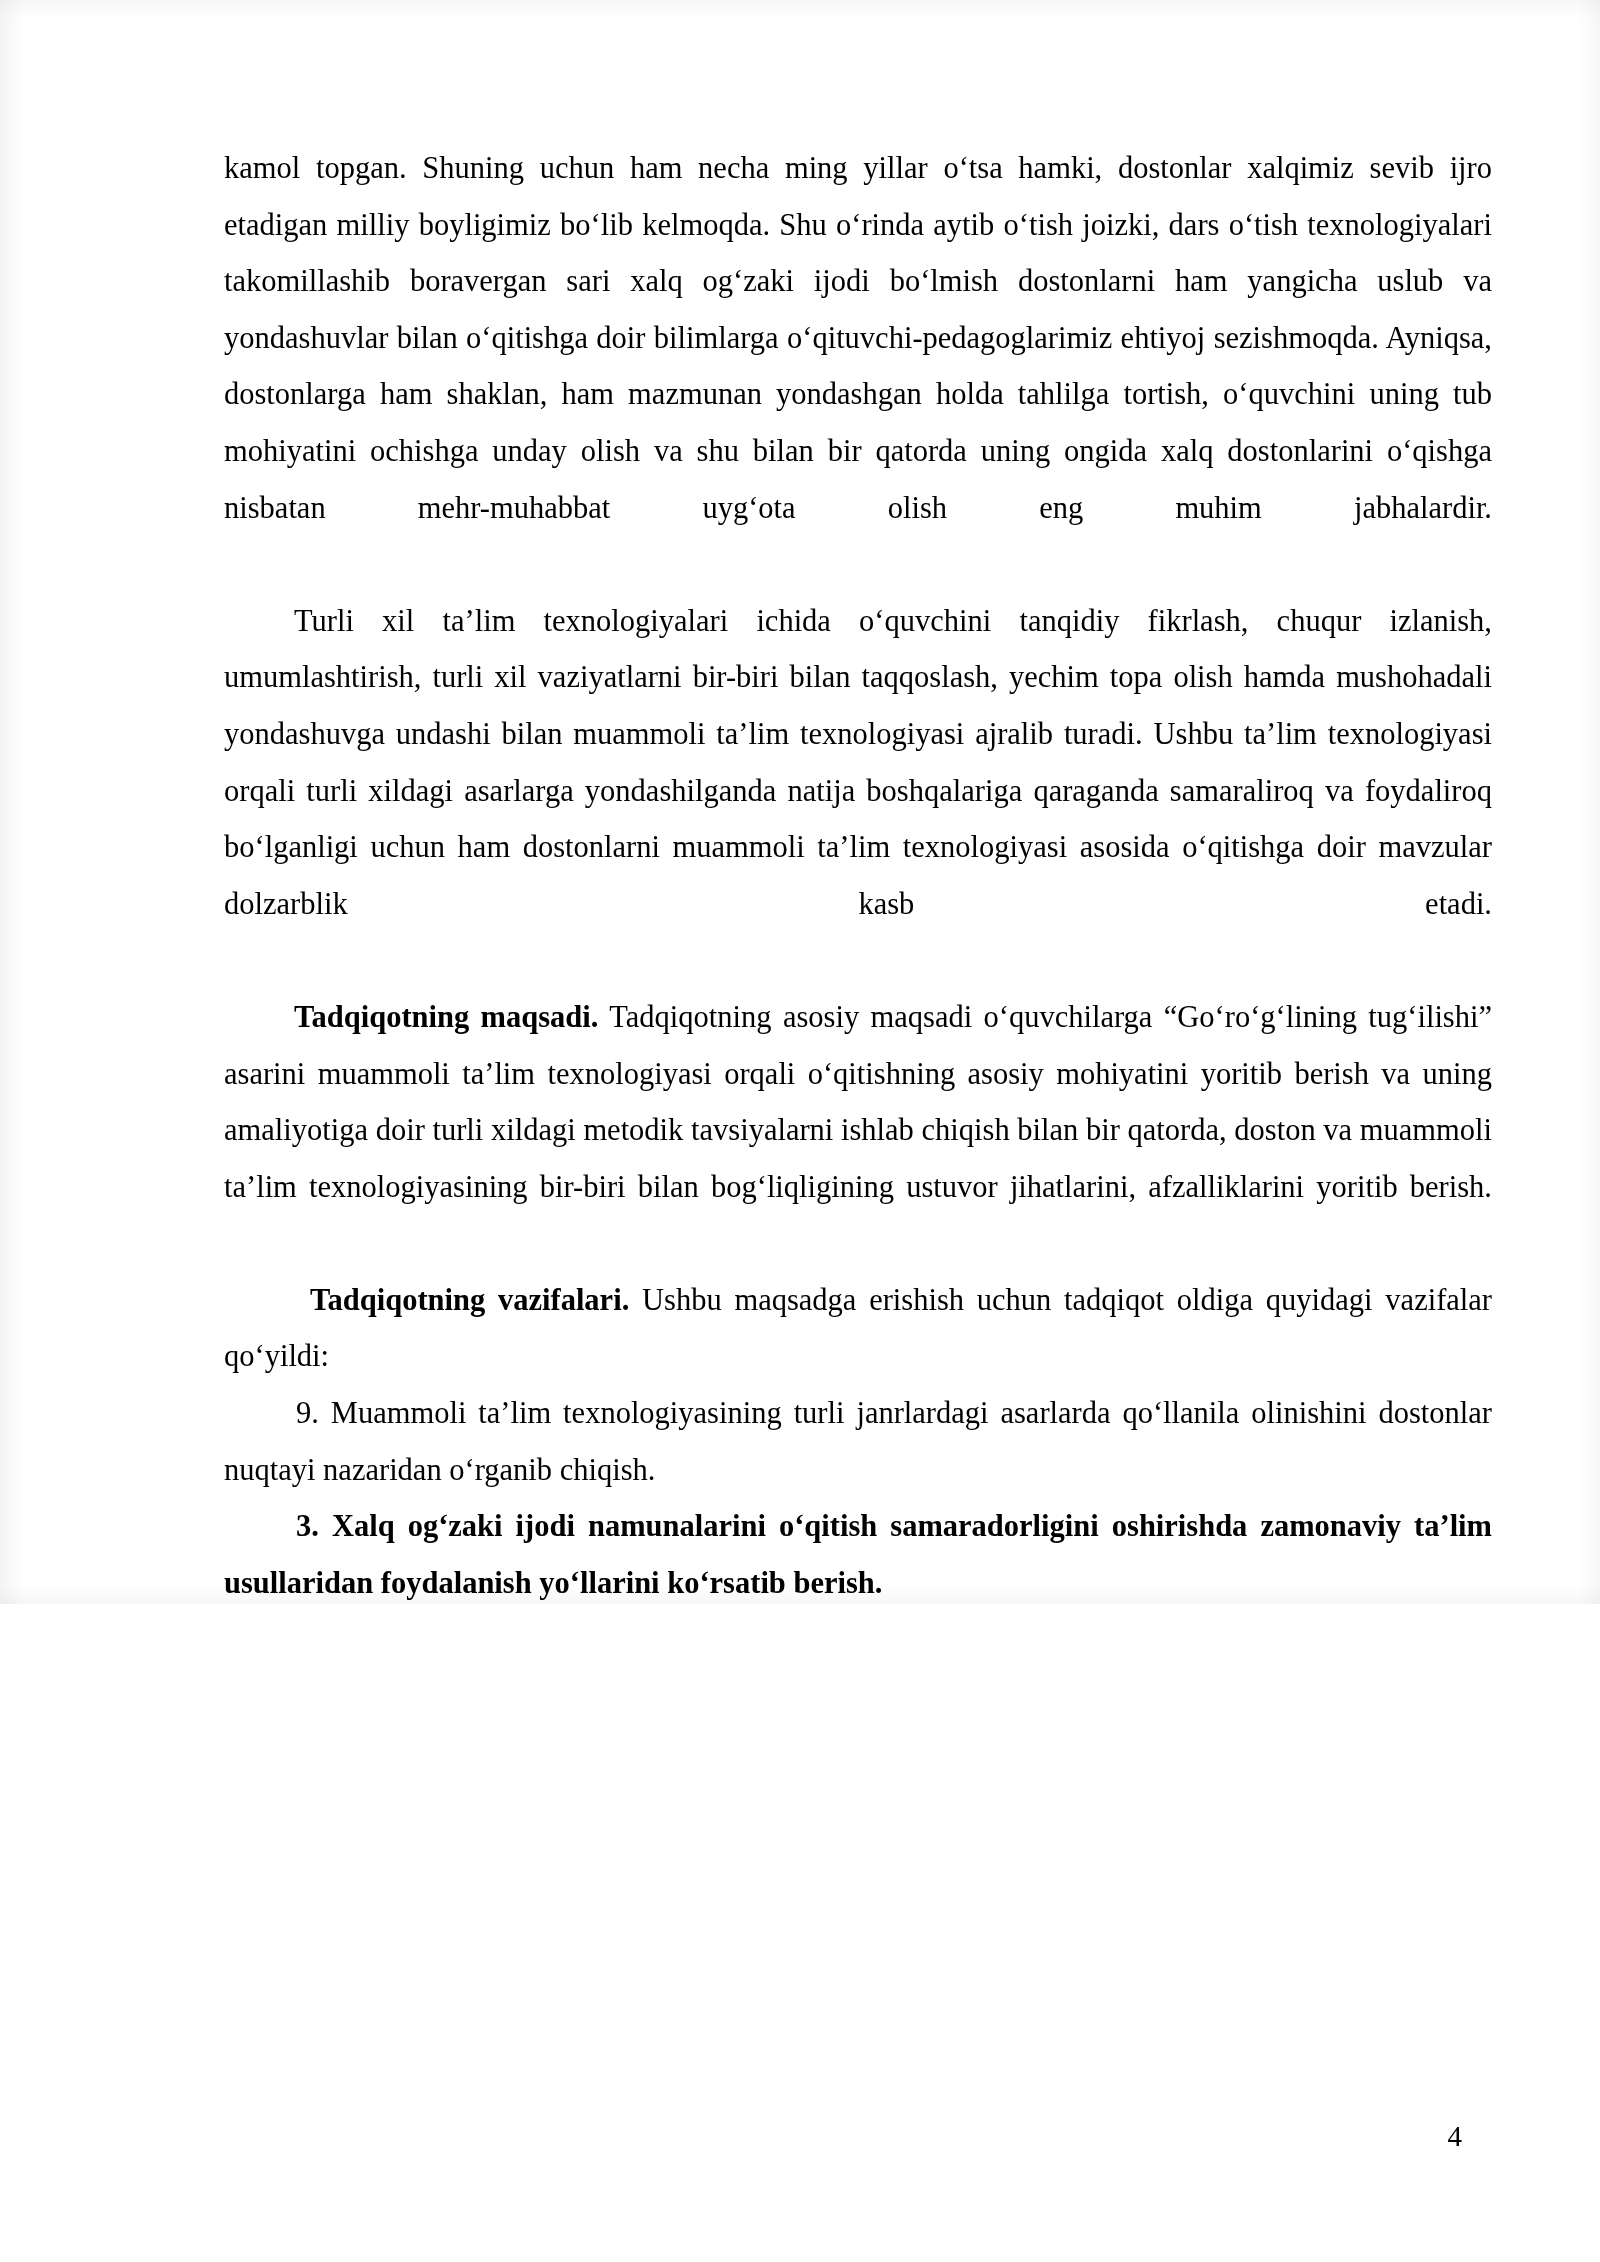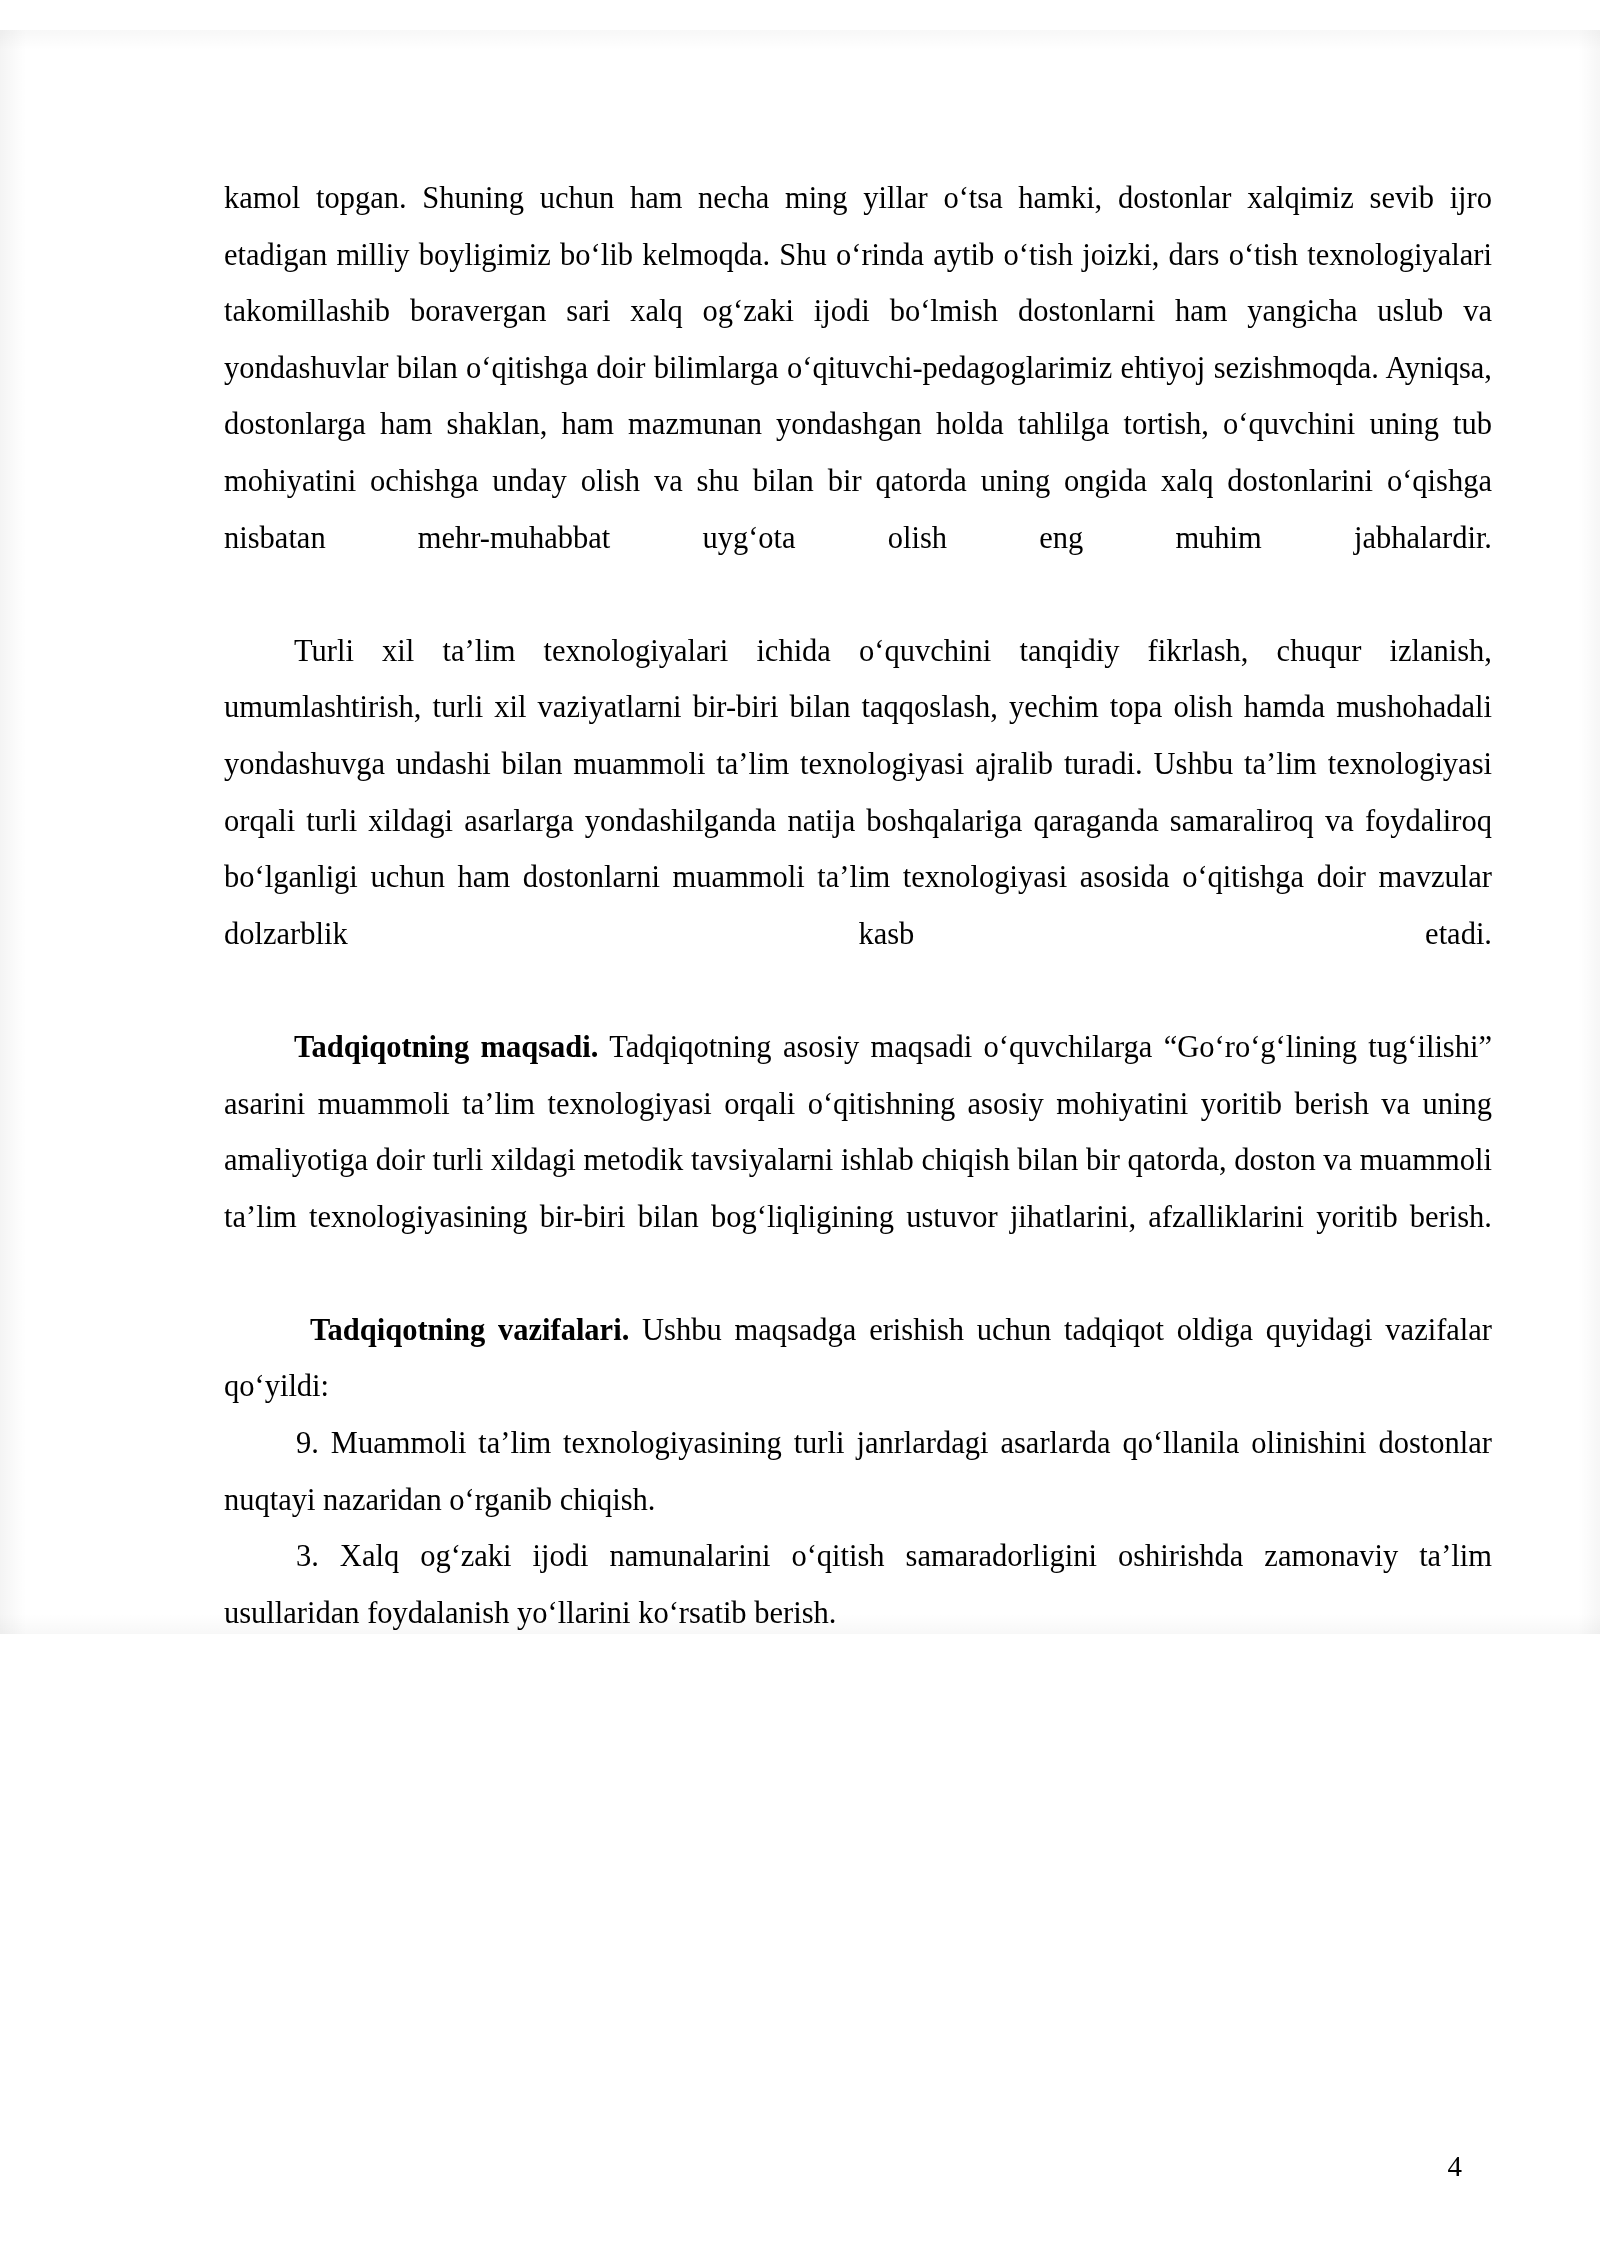--- a/index.html
+++ b/index.html
@@ -15,21 +15,20 @@
     position: relative;
     overflow: hidden;
   }
   .page {
     position: absolute;
     top: 0;
     left: 0;
     width: 1600px;
     height: 1604px;
     background: #ffffff;
-    margin-top: 30px;
   }
   
   .page::before {
     content: "";
     position: absolute;
     inset: 0;
     pointer-events: none;
     background:
       linear-gradient(to right, rgba(0,0,0,0.045) 0px, rgba(0,0,0,0.0) 26px),
       linear-gradient(to left, rgba(0,0,0,0.035) 0px, rgba(0,0,0,0.0) 22px),
@@ -56,20 +55,21 @@
     text-indent: 70px;
   }
   p.body.indent-wide {
     text-indent: 86px;
   }
   p.body.indent-num {
     text-indent: 72px;
   }
   p.body.indent-num3 {
     text-indent: 72px;
+    font-weight: bold;
   }
   b.lead {
     font-weight: bold;
   }
   .pagenum {
     position: absolute;
     right: 138px;
     top: 2118px;
     font-size: 29px;
     line-height: 36px;

